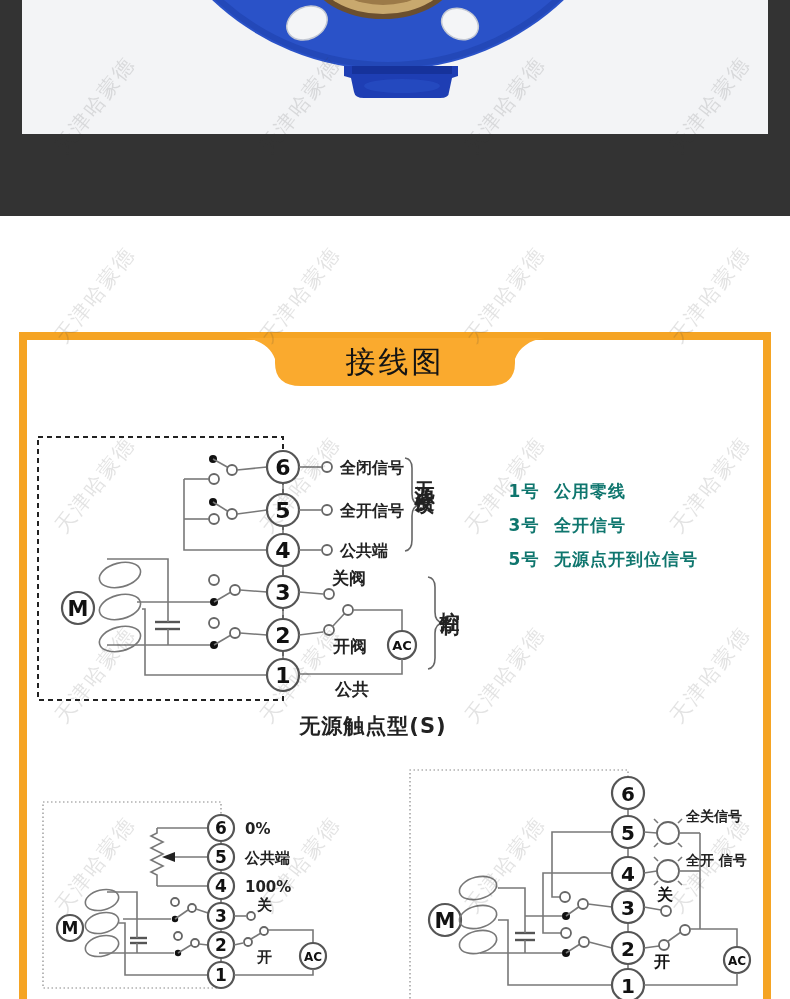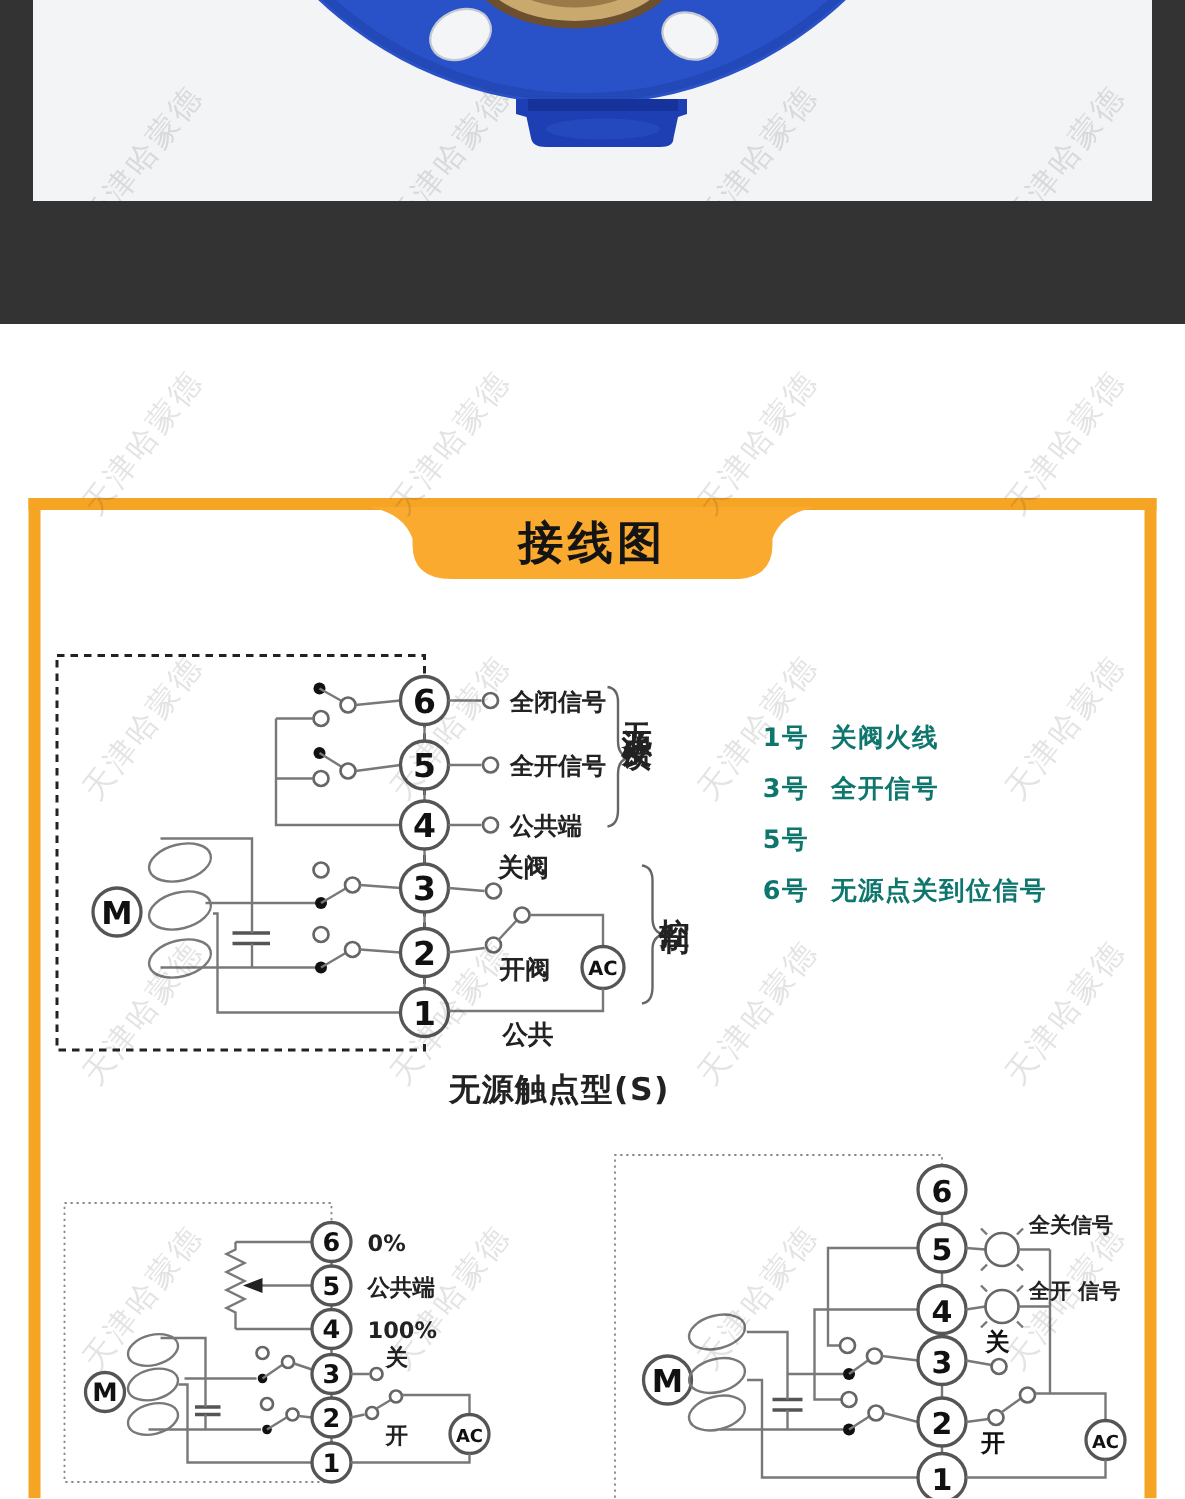--- a/index.html
+++ b/index.html
@@ -4,21 +4,21 @@
 <style>
   html,body{margin:0;padding:0;background:#fff;}
   .page{position:relative;width:790px;height:999px;background:#fff;overflow:hidden;
         font-family:"DejaVu Sans","Liberation Sans",sans-serif;}
   .dark-band{position:absolute;left:0;top:0;width:790px;height:216px;background:#333333;}
   .photo-card{position:absolute;left:22px;top:0;width:746px;height:134px;background:#F3F4F6;overflow:hidden;}
   .wiring-box{position:absolute;left:19px;top:332px;width:752px;height:667px;
               border:8px solid #F5A424;border-bottom:none;box-sizing:border-box;background:transparent;}
   .banner-svg{position:absolute;left:245px;top:338px;width:300px;height:48px;z-index:3;}
   .banner-title{position:absolute;left:295px;top:342px;width:200px;text-align:center;
-                font-size:30px;font-weight:700;color:#141414;z-index:4;letter-spacing:3px;}
+                font-size:30px;font-weight:400;color:#141414;z-index:4;letter-spacing:3px;}
   .diagram{position:absolute;z-index:2;}
   .legend{position:absolute;left:506px;top:480px;z-index:2;}
   .legend-row{display:flex;align-items:baseline;margin-bottom:11px;font-size:17px;font-weight:700;color:#0f766e;letter-spacing:1px;text-align:center;}
   .legend-no{min-width:36px;}
   .legend-desc{margin-left:12px;}
   .caption{position:absolute;left:288px;top:712px;width:170px;text-align:center;
            font-size:21px;font-weight:700;color:#222;z-index:2;letter-spacing:1px;}
   .vtext{position:absolute;writing-mode:vertical-rl;text-orientation:upright;
          font-weight:700;color:#222;z-index:2;letter-spacing:4px;}
   .vtext-feedback{left:412px;top:466px;font-size:20px;}
@@ -180,32 +180,29 @@
     <path class="brace" d="M375,30 Q382,31 382,40 L382,66 Q382,76 390,77 Q382,78 382,88 L382,112 Q382,122 375,123"></path>
     <path class="brace" d="M398,149 Q405,150 405,159 L405,184 Q405,194 413,195 Q405,196 405,205 L405,230 Q405,240 398,241"></path>
   </svg>
 
   <div class="vtext vtext-feedback">无源反馈</div>
   <div class="vtext vtext-control">控制</div>
 
   <div class="legend">
     <div class="legend-row">
         <span class="legend-no">1号</span>
-        <span class="legend-desc">关阀火线</span>
+        <span class="legend-desc">公用零线</span>
       </div>
     <div class="legend-row">
         <span class="legend-no">3号</span>
         <span class="legend-desc">全开信号</span>
       </div>
     <div class="legend-row">
         <span class="legend-no">5号</span>
-      </div>
-    <div class="legend-row">
-        <span class="legend-no">6号</span>
-        <span class="legend-desc">无源点关到位信号</span>
+        <span class="legend-desc">无源点开到位信号</span>
       </div>
   </div>
 
   <div class="caption">无源触点型(S)</div>
 
   <svg class="diagram" style="left:35px;top:795px;" width="330" height="204" viewBox="0 0 330 204">
     <rect x="8" y="7" width="178" height="186" fill="none" stroke="#888" stroke-width="1.2" stroke-dasharray="1.5 2.5"></rect>
     <g>
       <circle cx="35" cy="133" r="13" class="tcirc"></circle>
       <text x="35" y="139" class="tnum" font-size="17">M</text>

